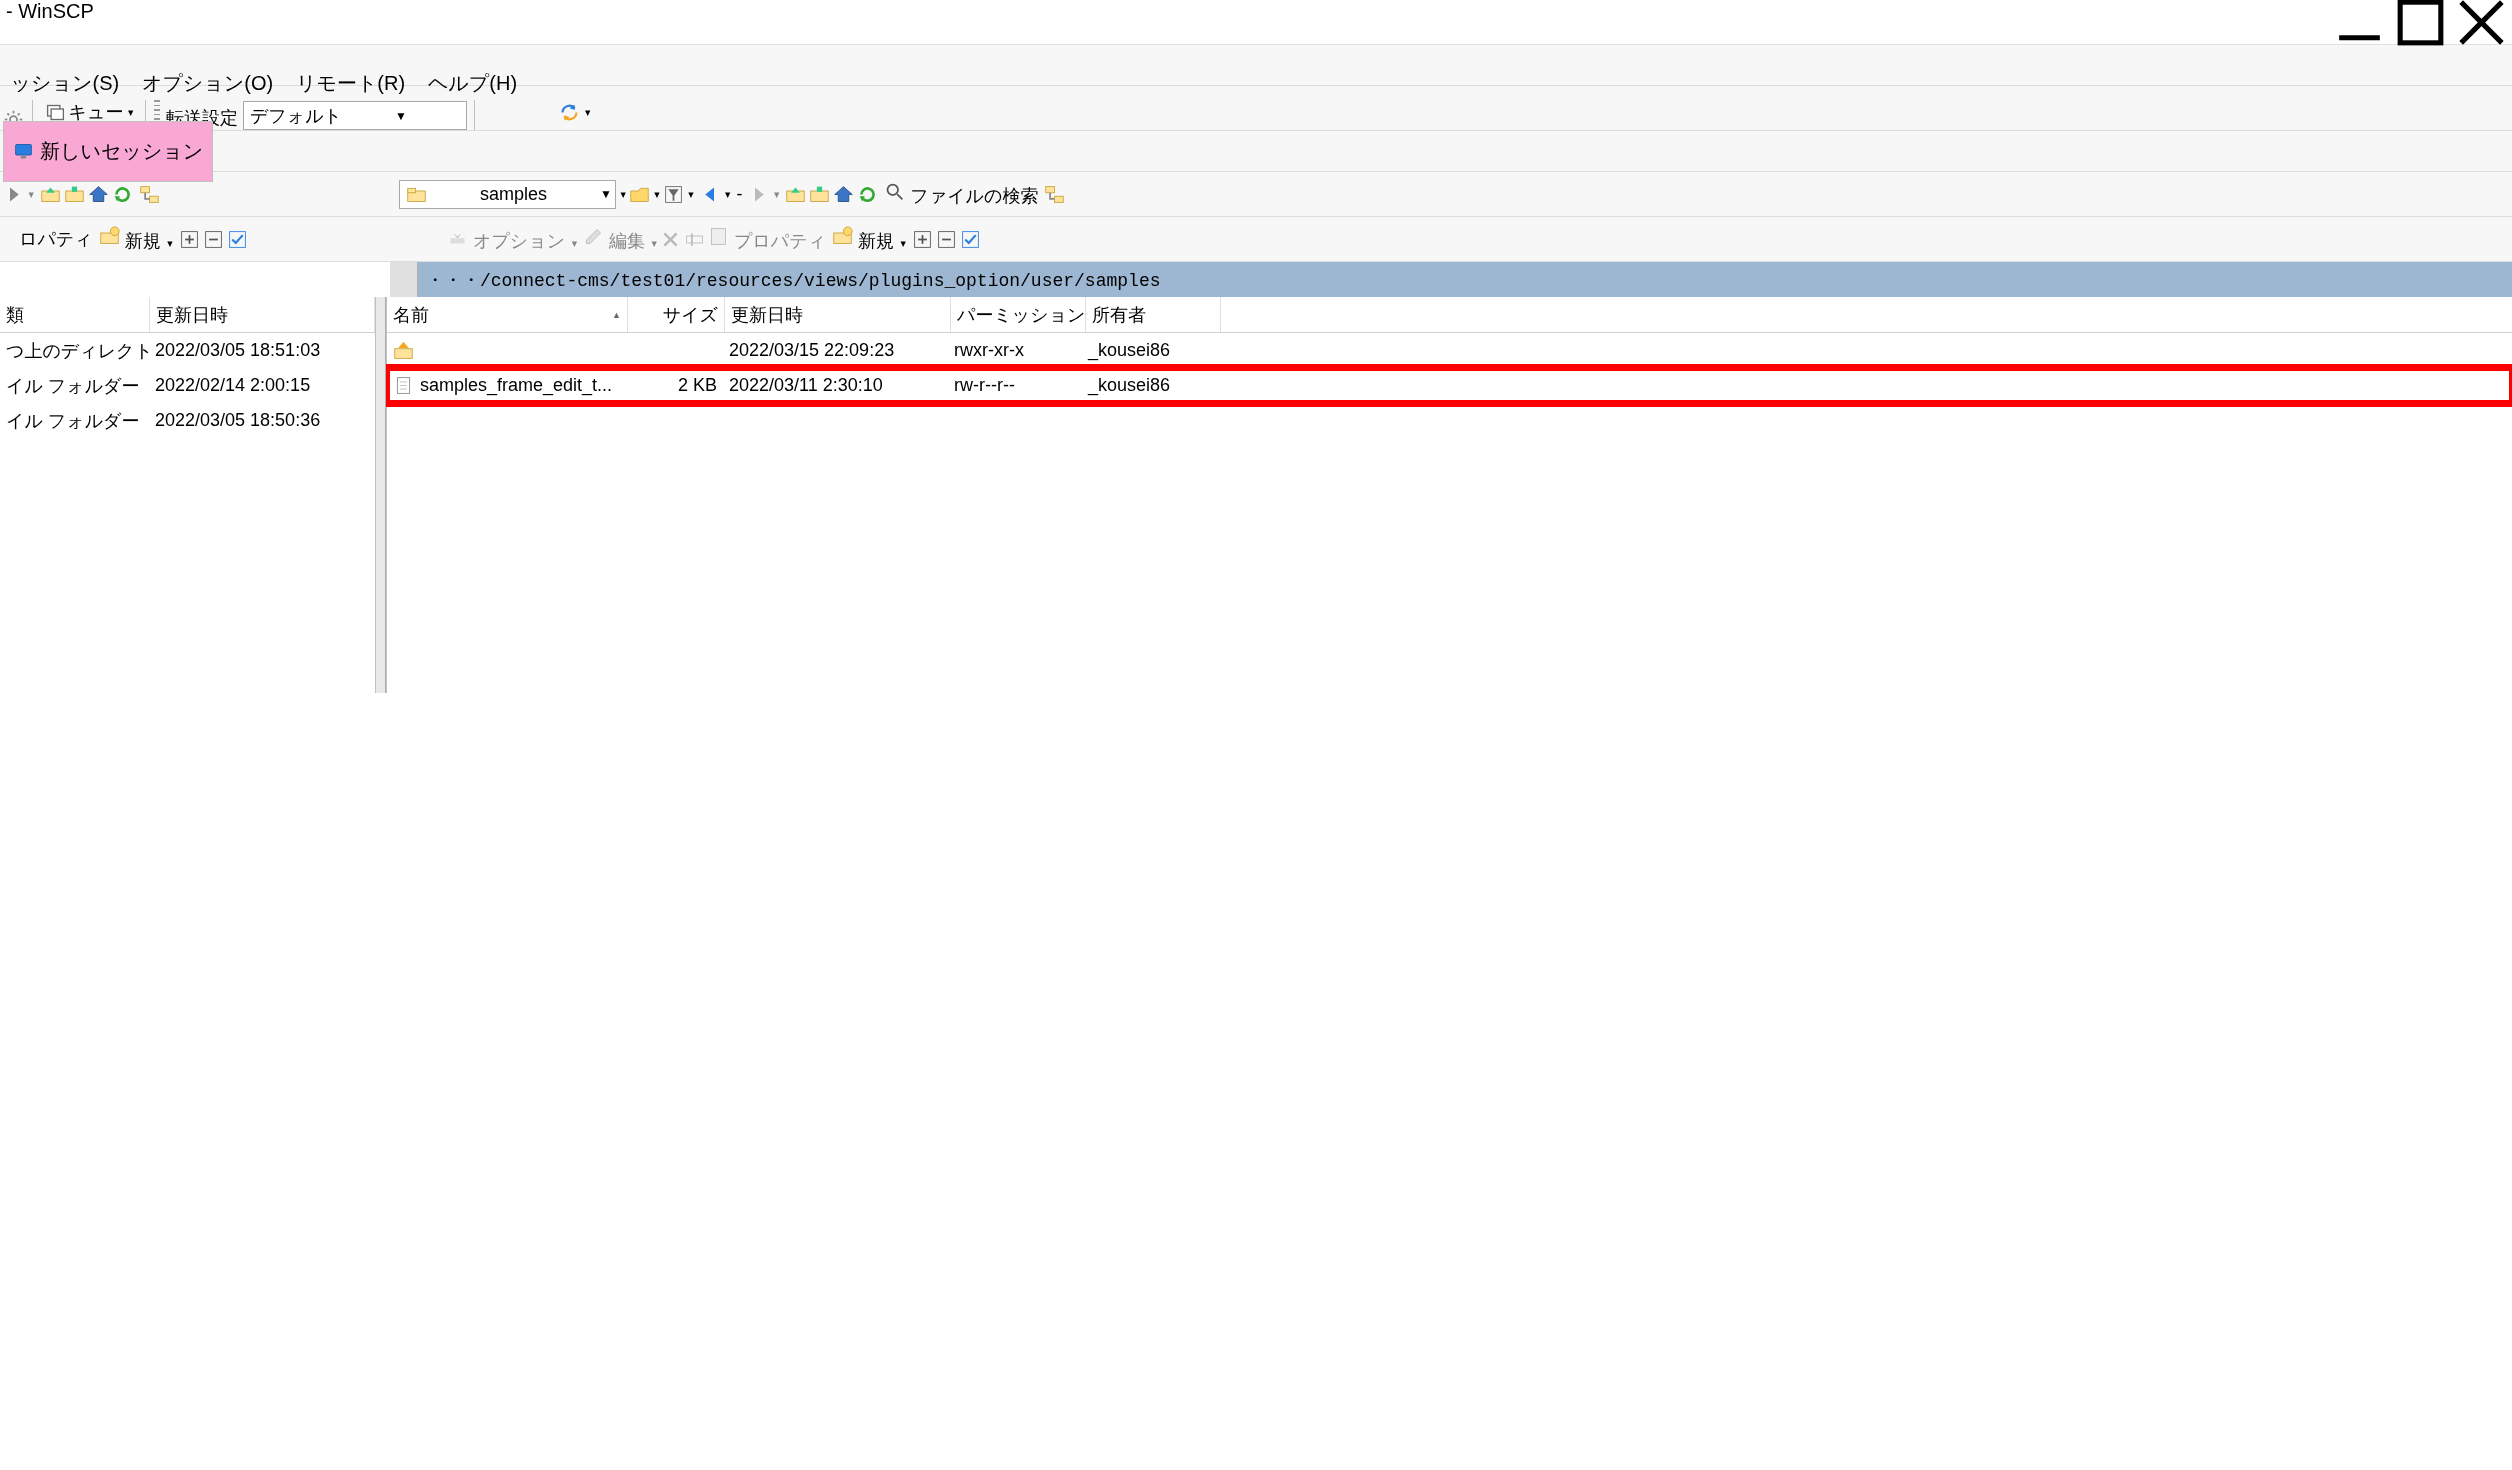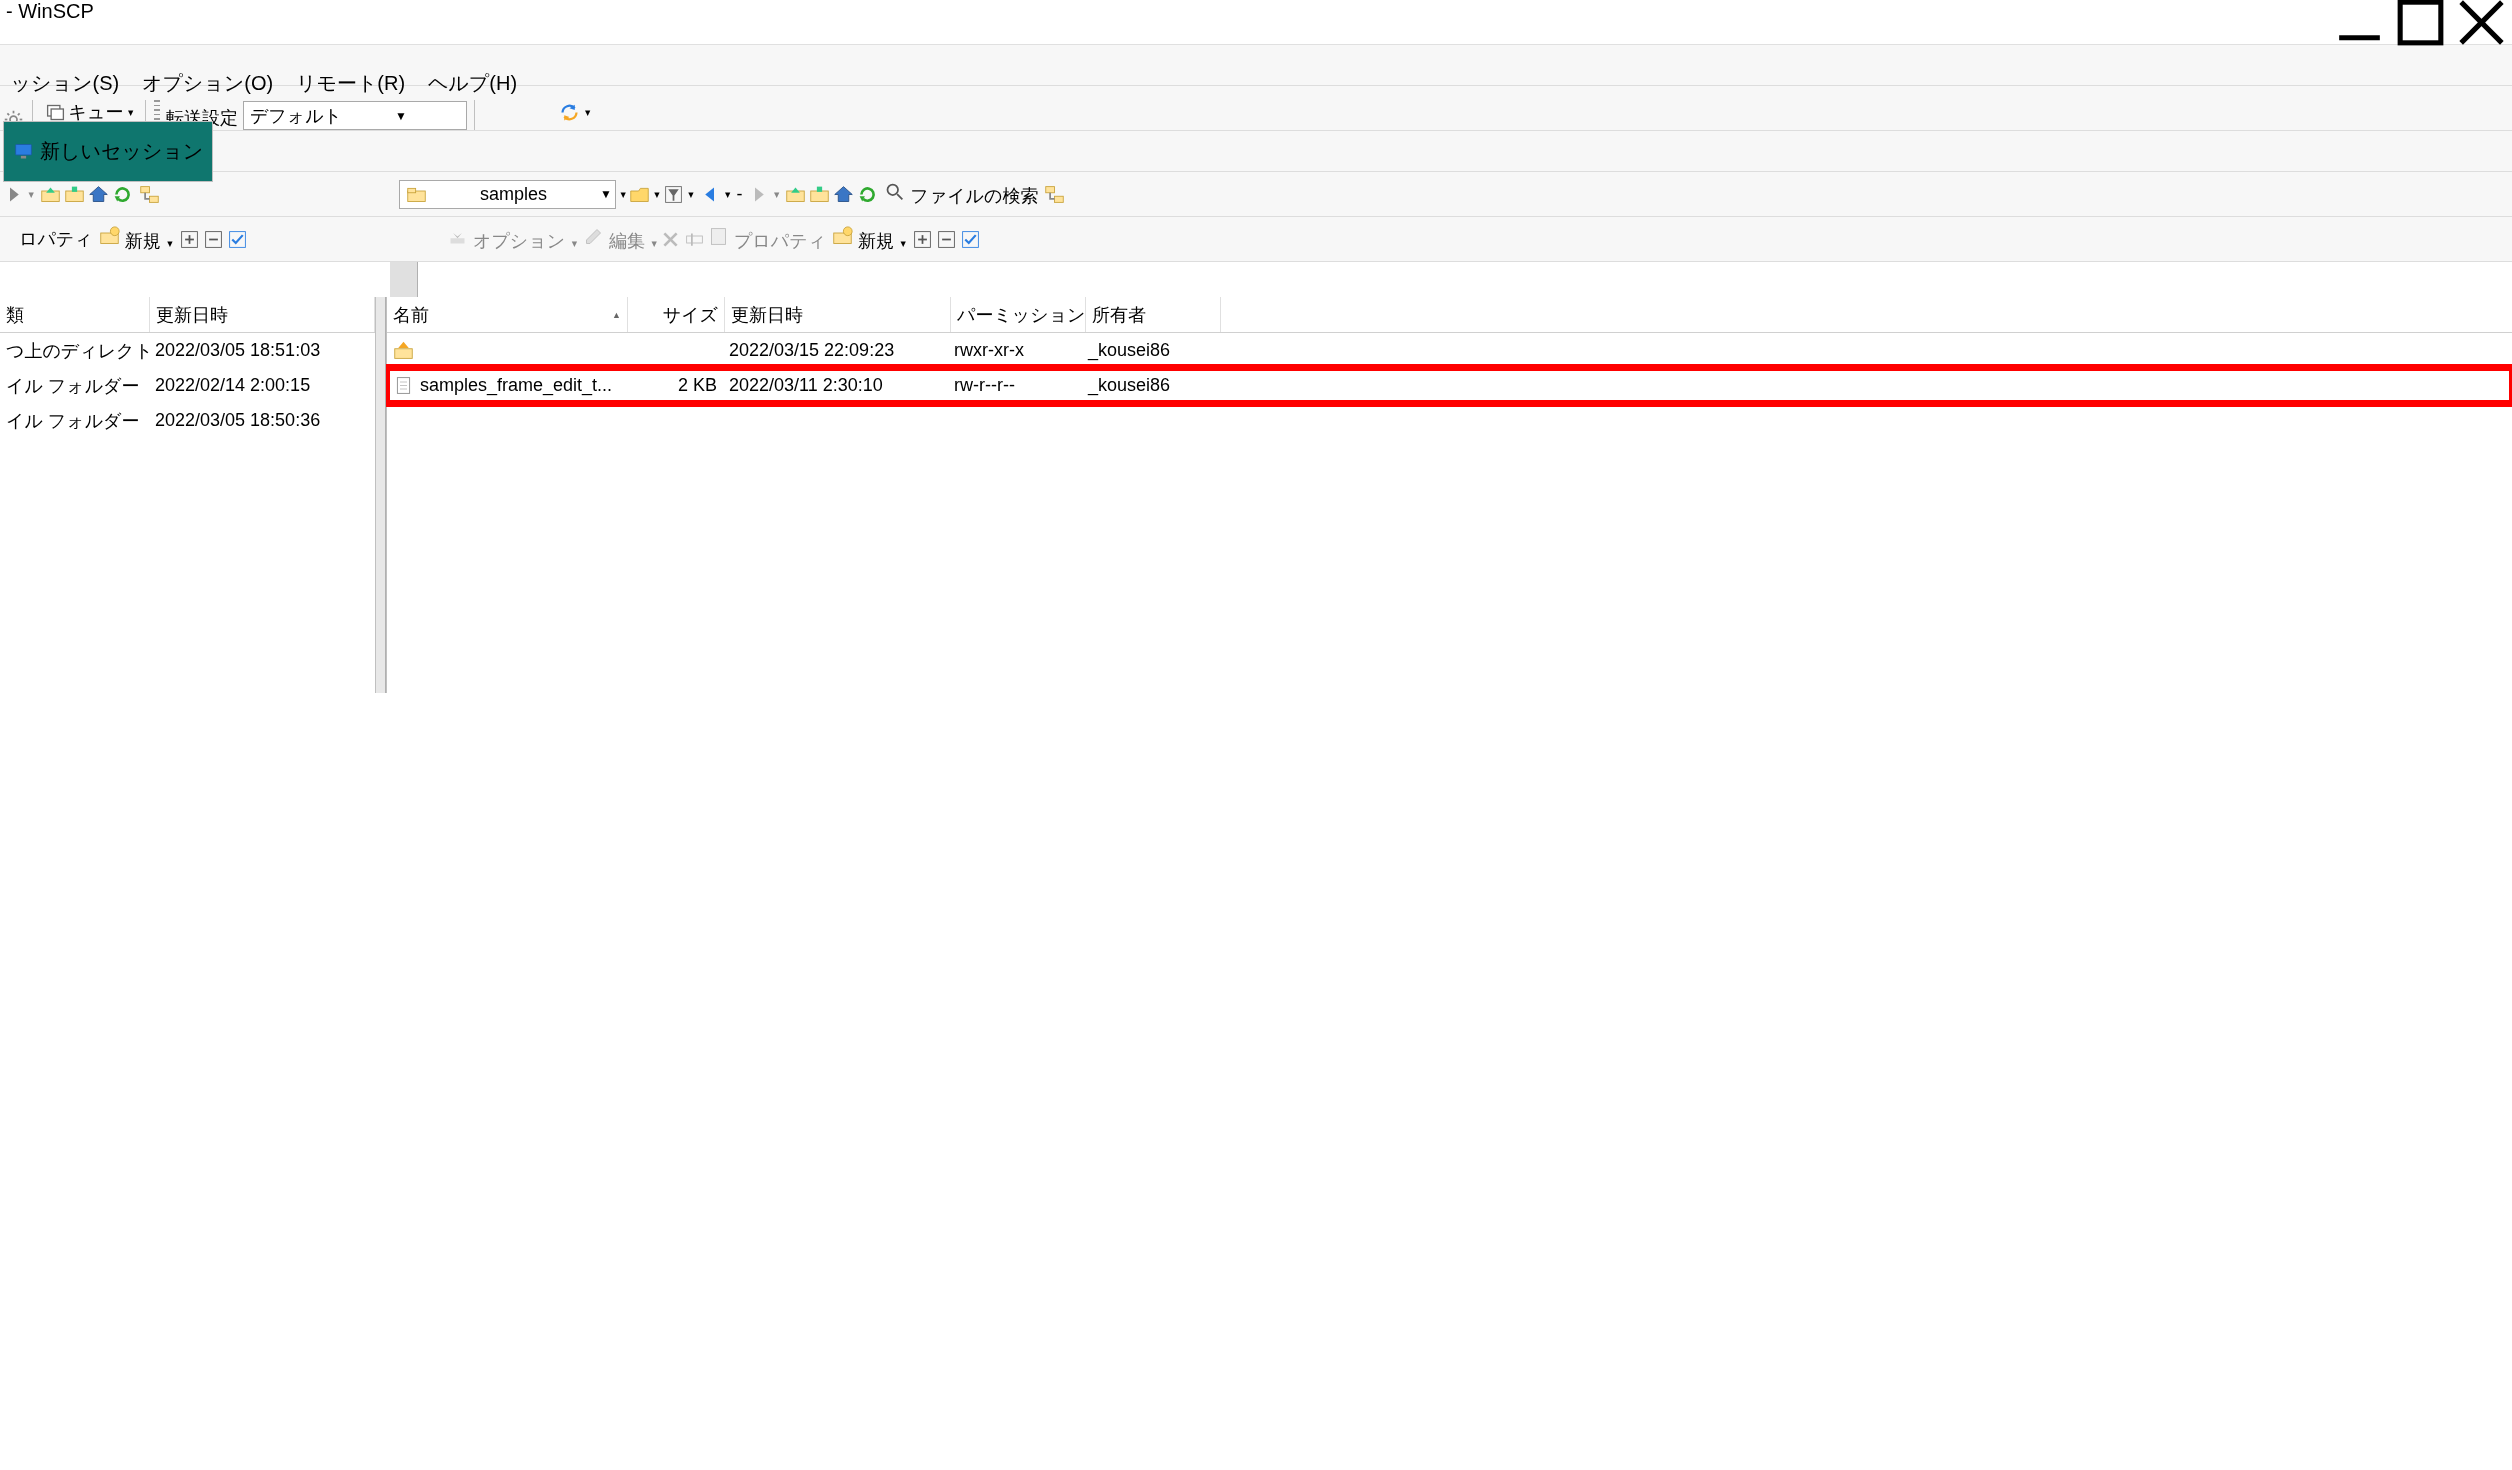--- a/index.html
+++ b/index.html
@@ -109,21 +109,21 @@
   padding: 0 3px;
   background: #f7f7f7;
   border-bottom: 0.8px solid #ddd;
   gap: 4.6px;
 }
 .tabbar .tab {
   display: flex;
   align-items: center;
   gap: 6px;
   padding: 16px 9px;
-  background: #0f766e;
+  background: #f9a8d4;
   border: 0.8px solid #c0c0c0;
   font-size: 20px;
 }
 
 
 .navrow {
   display: flex;
   background: #f7f7f7;
   border-bottom: 0.8px solid #ddd;
   height: 44px;
@@ -611,20 +611,21 @@
           <rect x="3" y="3" width="18" height="18" fill="none" stroke="#2a7de1"></rect>
           <polyline points="6,12 10,16 18,7" fill="none" stroke="#2a7de1" stroke-width="2.5"></polyline>
         </svg>
     </span>
   </div>
 </div>
 
 <div class="pathrow">
   <div class="cell left"></div>
   <div class="cell splitter"></div>
+  <div class="cell right">・・・/connect-cms/test01/resources/views/plugins_option/user/samples</div>
 </div>
 
 <div class="filerow">
   <div class="pane-left">
     <div class="lhead">
       <div class="th thL0">類</div>
       <div class="th thL1">更新日時</div>
     </div>
     <div id="left-rows">
         <div class="lrow">

